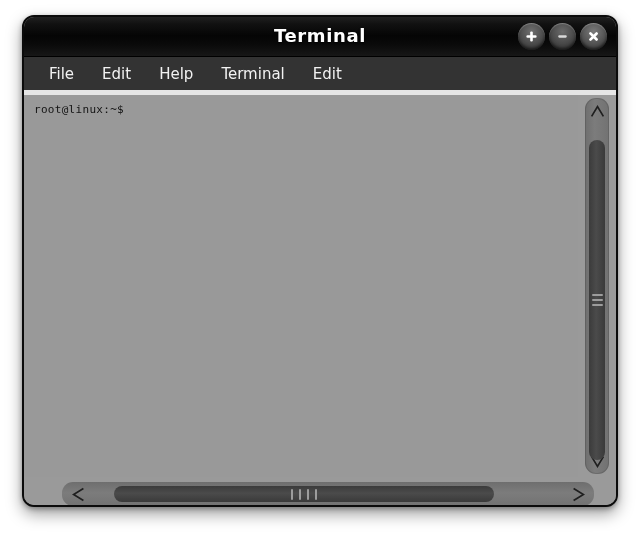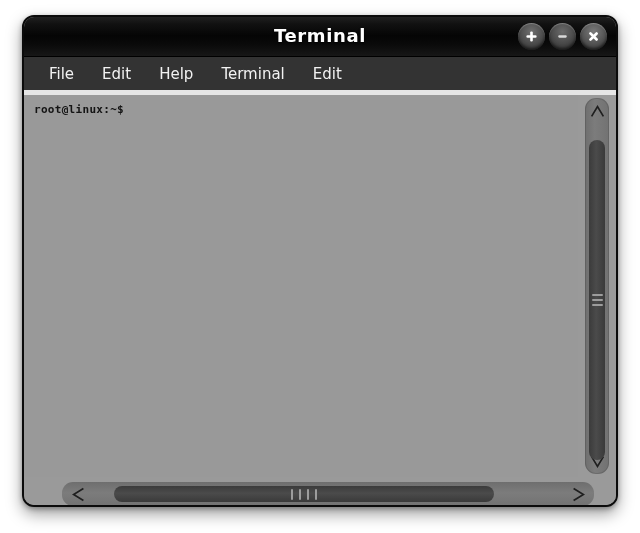--- a/index.html
+++ b/index.html
@@ -100,21 +100,20 @@
     cursor: pointer;
     border-radius: 2px;
     white-space: nowrap;
   }
 
   
   .body-row {
     display: flex;
     height: 382px;
     background: #9a9a9a;
-    font-weight: bold;
   }
   .term {
     position: relative;
     flex: 1 1 auto;
     background: #999999;
     padding: 8px 0 0 10px;
     overflow: hidden;
   }
   .prompt {
     color: #141414;

